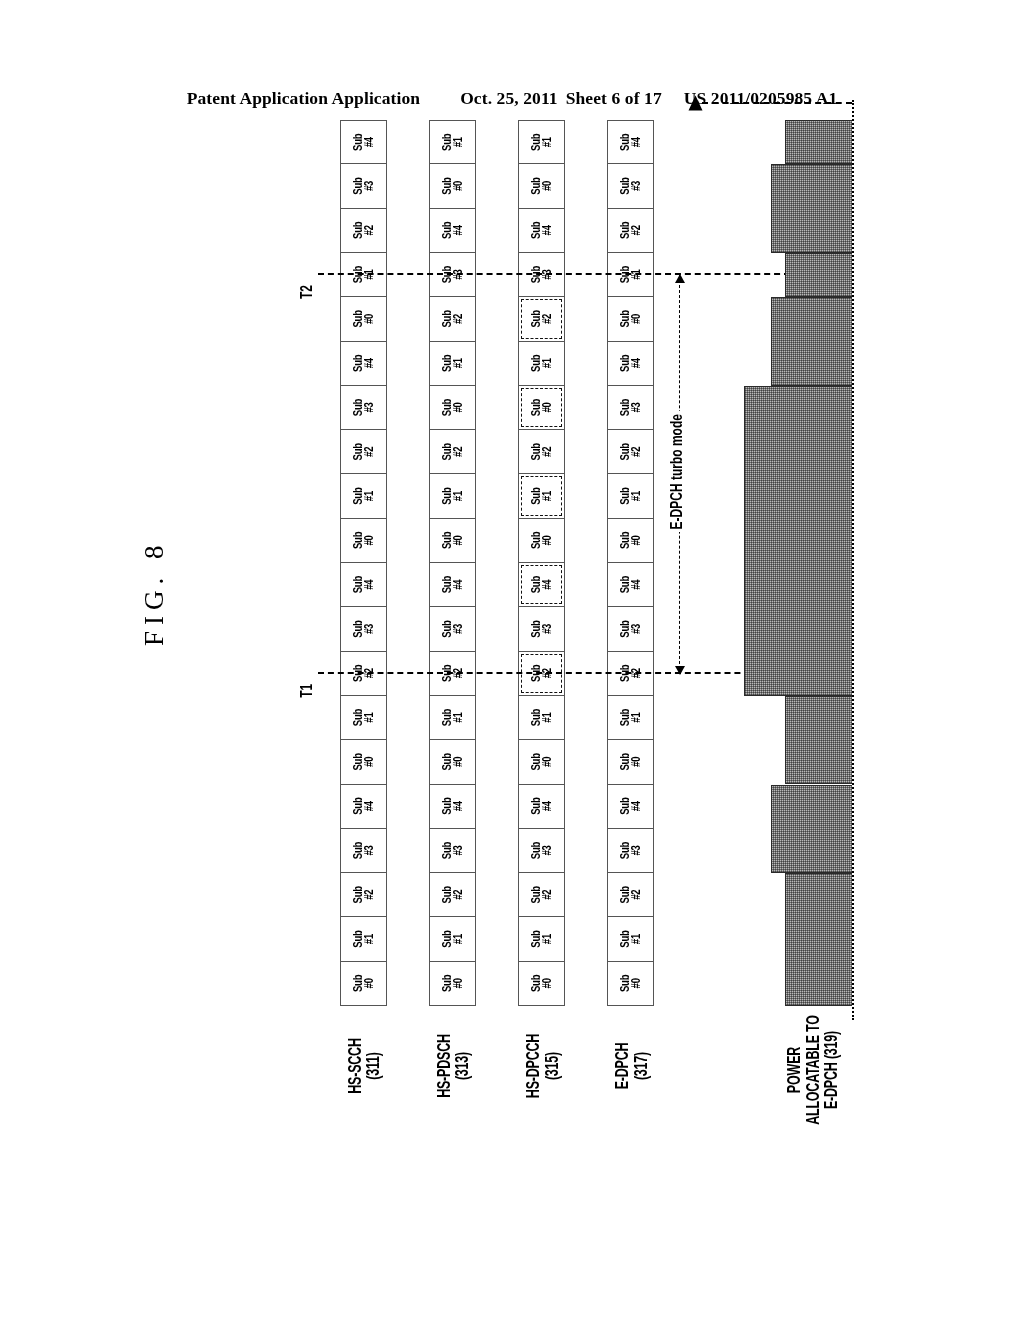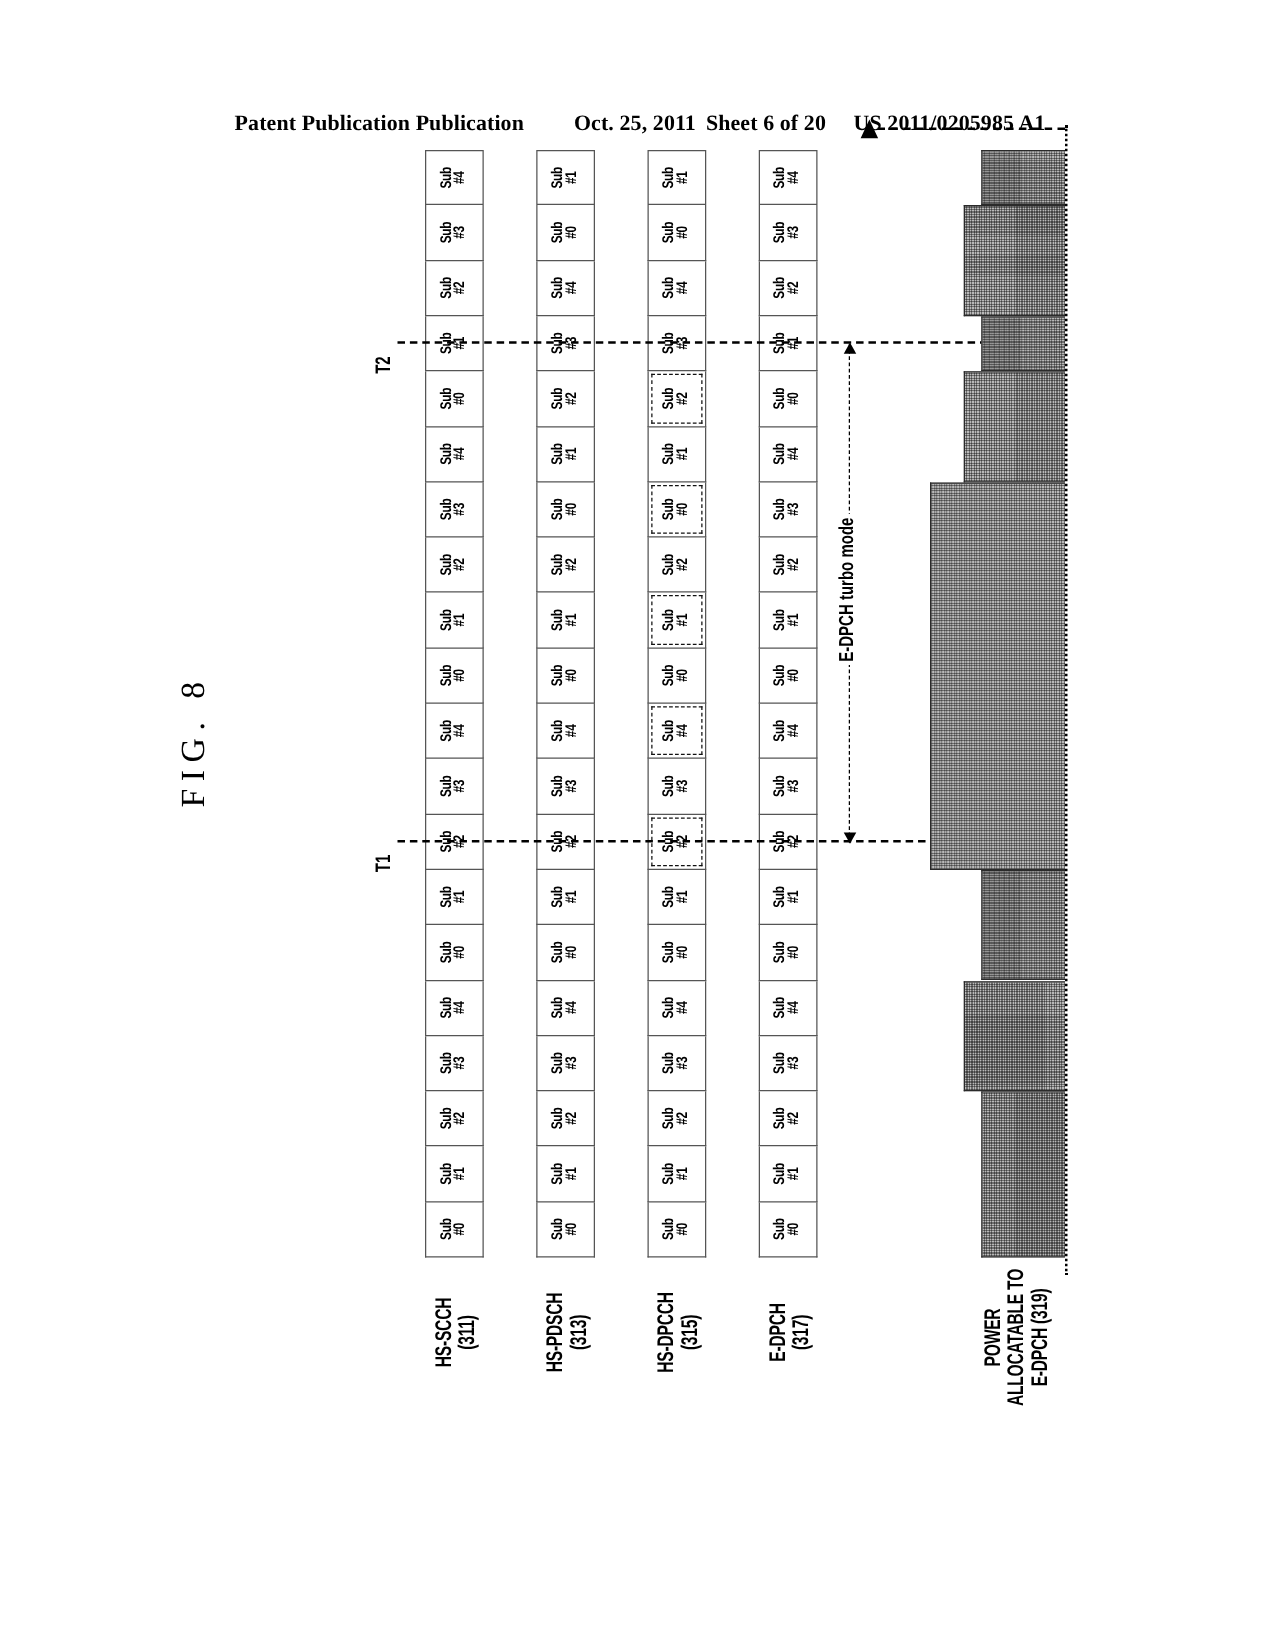--- a/index.html
+++ b/index.html
@@ -125,23 +125,23 @@
     border-left:7px solid transparent;border-right:7px solid transparent;
     border-bottom:15px solid #000;
   }
 </style>
 </head>
 <body>
 
 <div id="page">
 
   <div class="hdr">
-    <span class="h1">Patent Publication Publication</span>
+    <span class="h1">Patent Application Application</span>
     <span class="h2">Oct. 25, 2011</span>
-    <span class="h3">Sheet 6 of 20</span>
+    <span class="h3">Sheet 6 of 17</span>
     <span class="h4">US 2011/0205985 A1</span>
   </div>
 
   <div class="figtitle">FIG. 8</div>
 
   <div id="stage">
       <div class="rowlabel" style="left: 14px; top: 30px; width: 96px;">
         <div>HS-SCCH</div>
         <div>(311)</div>
       </div>

